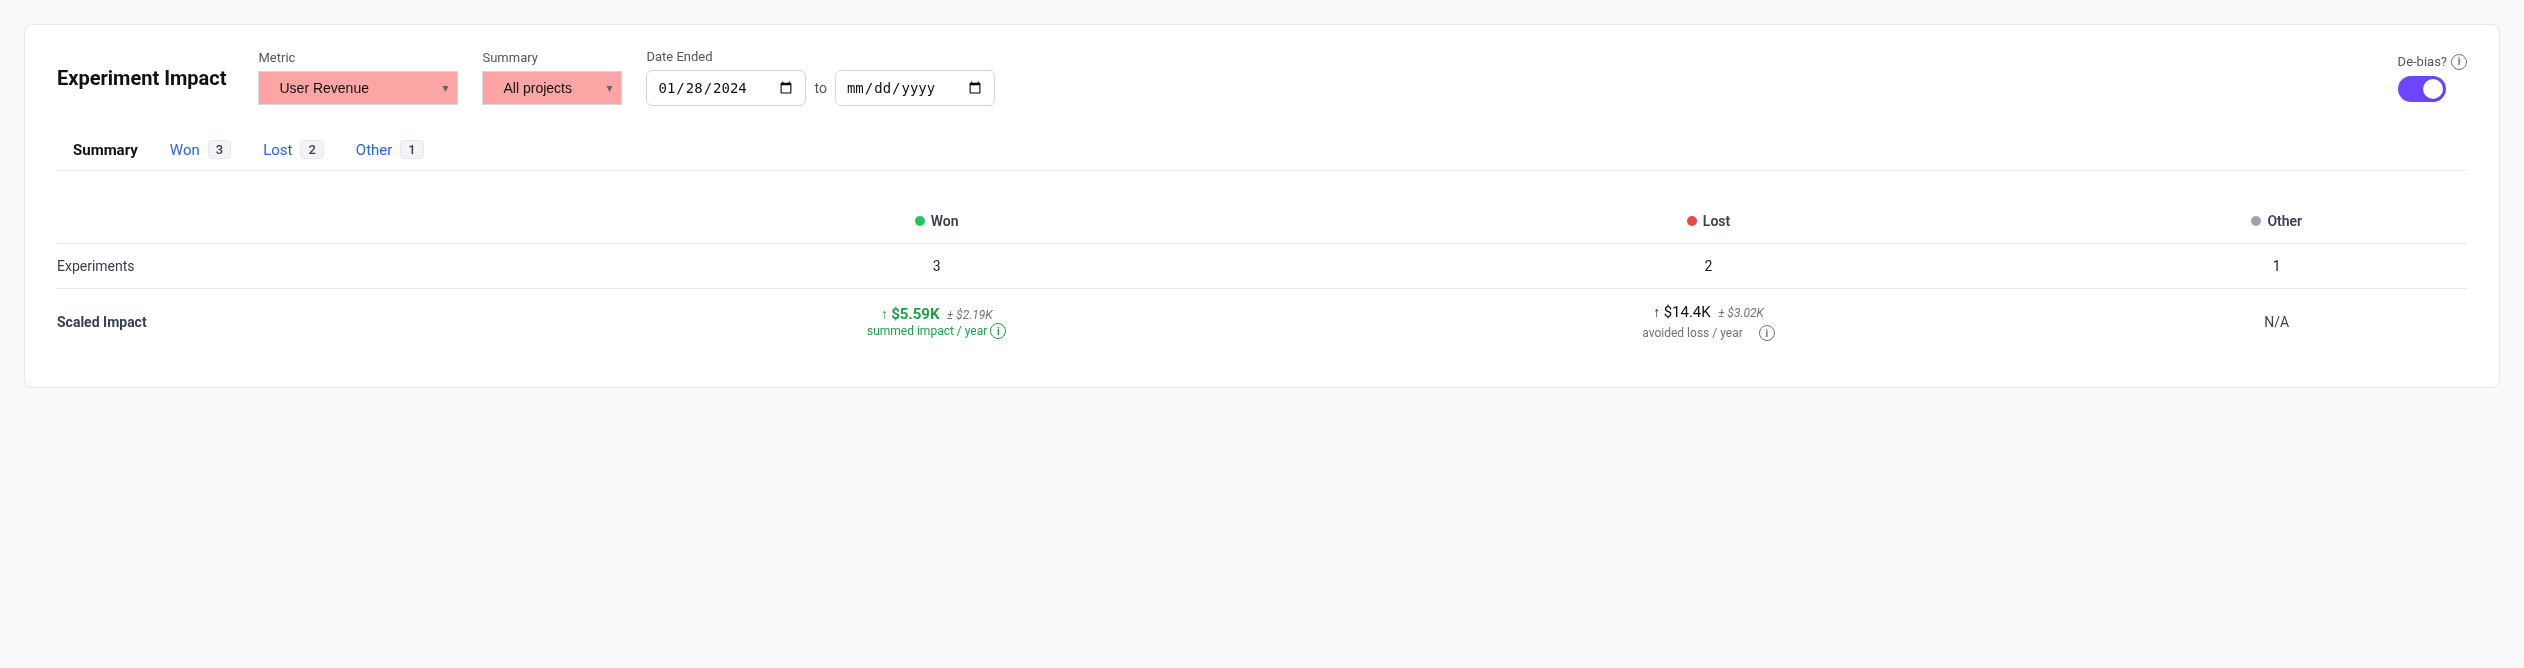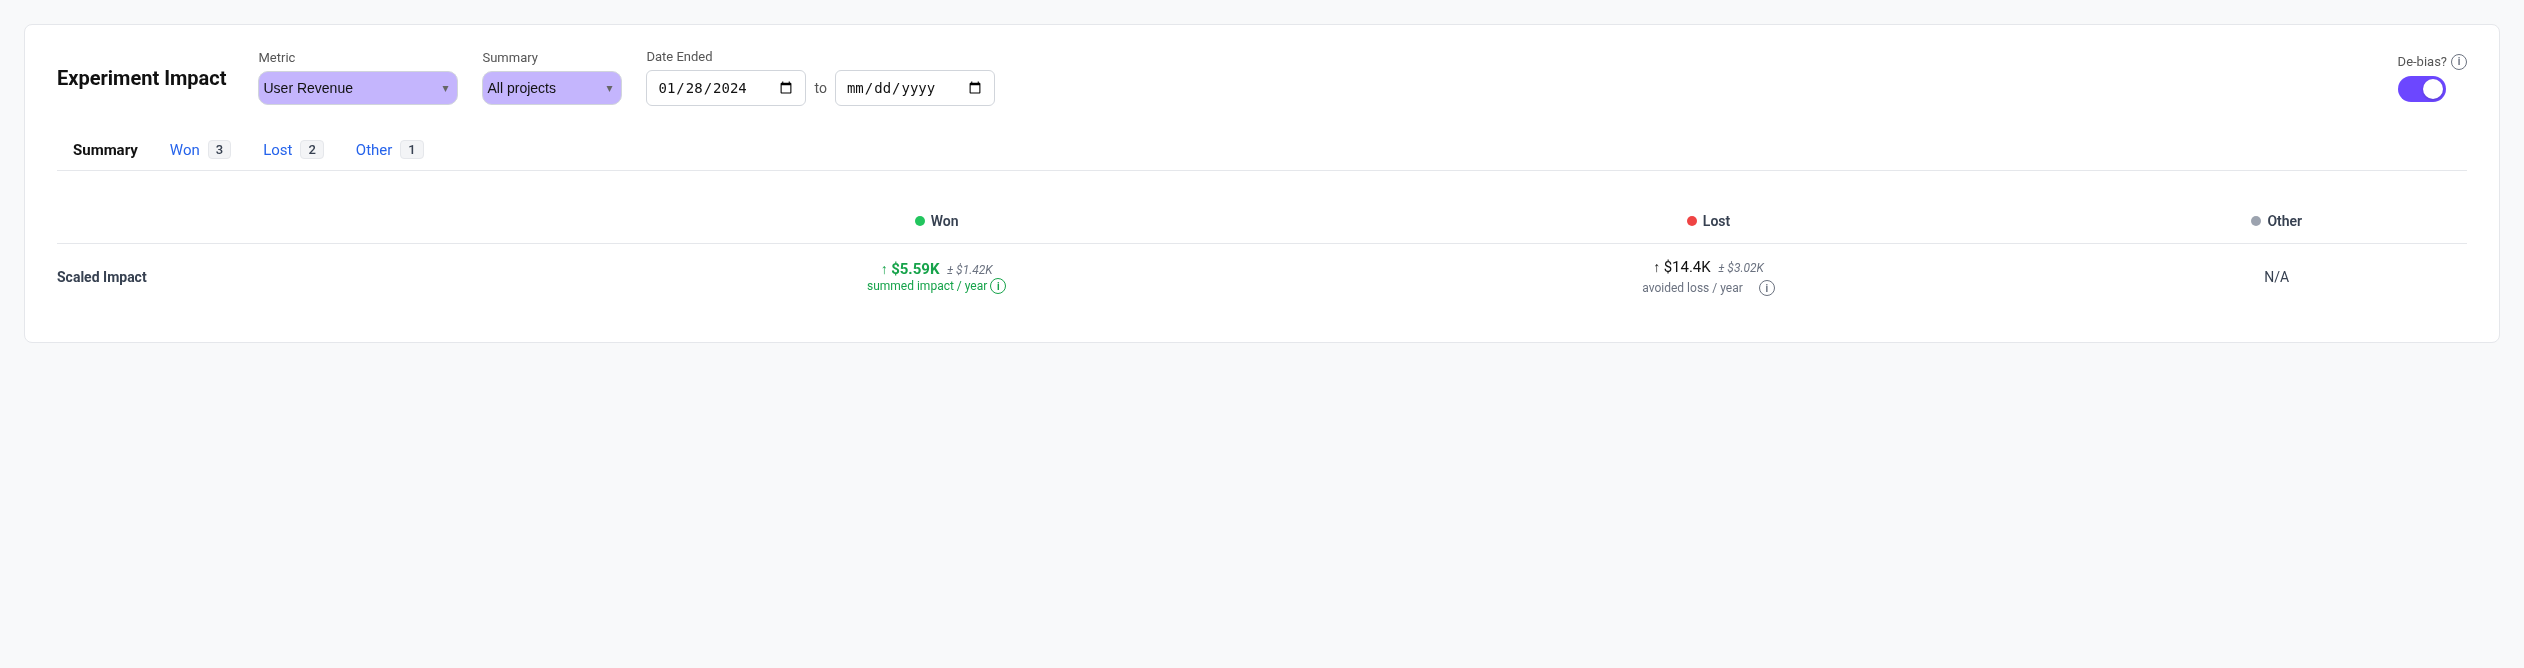--- a/index.html
+++ b/index.html
@@ -48,24 +48,24 @@
       color: #555;
       font-weight: 400;
     }
     .select-wrapper {
       position: relative;
       display: inline-flex;
       align-items: center;
     }
     .select-field {
       appearance: none;
-      background: #c4b5fd;
+      background: #fca5a5;
       border: 1px solid #d1d5db;
-      border-radius: 10px;
-      padding: 8px 36px 8px 4px;
+      border-radius: 0;
+      padding: 8px 36px 8px 20px;
       font-size: 14px;
       color: #111;
       cursor: pointer;
       min-width: 200px;
     }
     .select-field.narrow {
       min-width: 140px;
     }
     .chevron-icon {
       position: absolute;
@@ -375,29 +375,35 @@
         <th>
           <div class="col-header">
             <span class="dot dot-gray"></span>
             <span>Other</span>
           </div>
         </th>
       </tr>
     </thead>
     <tbody>
 
+      <tr>
+        <td><span class="row-label">Experiments</span></td>
+        <td><span>3</span></td>
+        <td><span>2</span></td>
+        <td><span>1</span></td>
+      </tr>
 
       <tr>
         <td><span class="row-label bold">Scaled Impact</span></td>
         <td>
           <div style="display:flex; flex-direction:column; align-items:center;">
             <div>
               <span class="impact-arrow-green">↑</span>
               <span class="impact-green">$5.59K</span>
-              <span class="impact-margin">± $1.42K</span>
+              <span class="impact-margin">± $2.19K</span>
             </div>
             <div class="impact-sub">
               <span>summed impact / year</span>
               <span class="info-icon" style="color:#16a34a; border-color:#16a34a;">i</span>
             </div>
           </div>
         </td>
         <td>
           <div style="display:flex; flex-direction:column; align-items:center;">
             <div>

